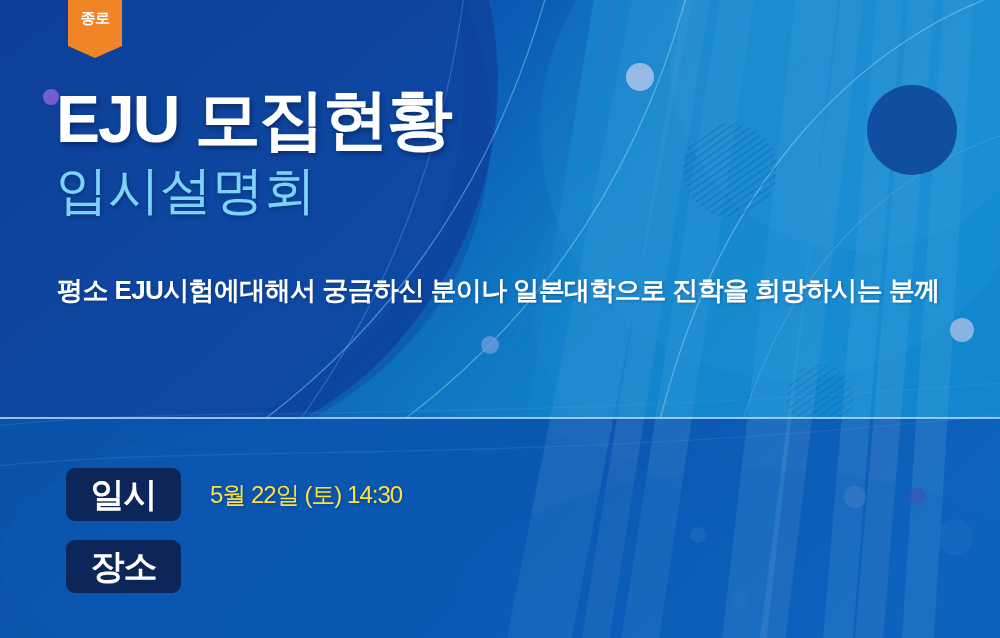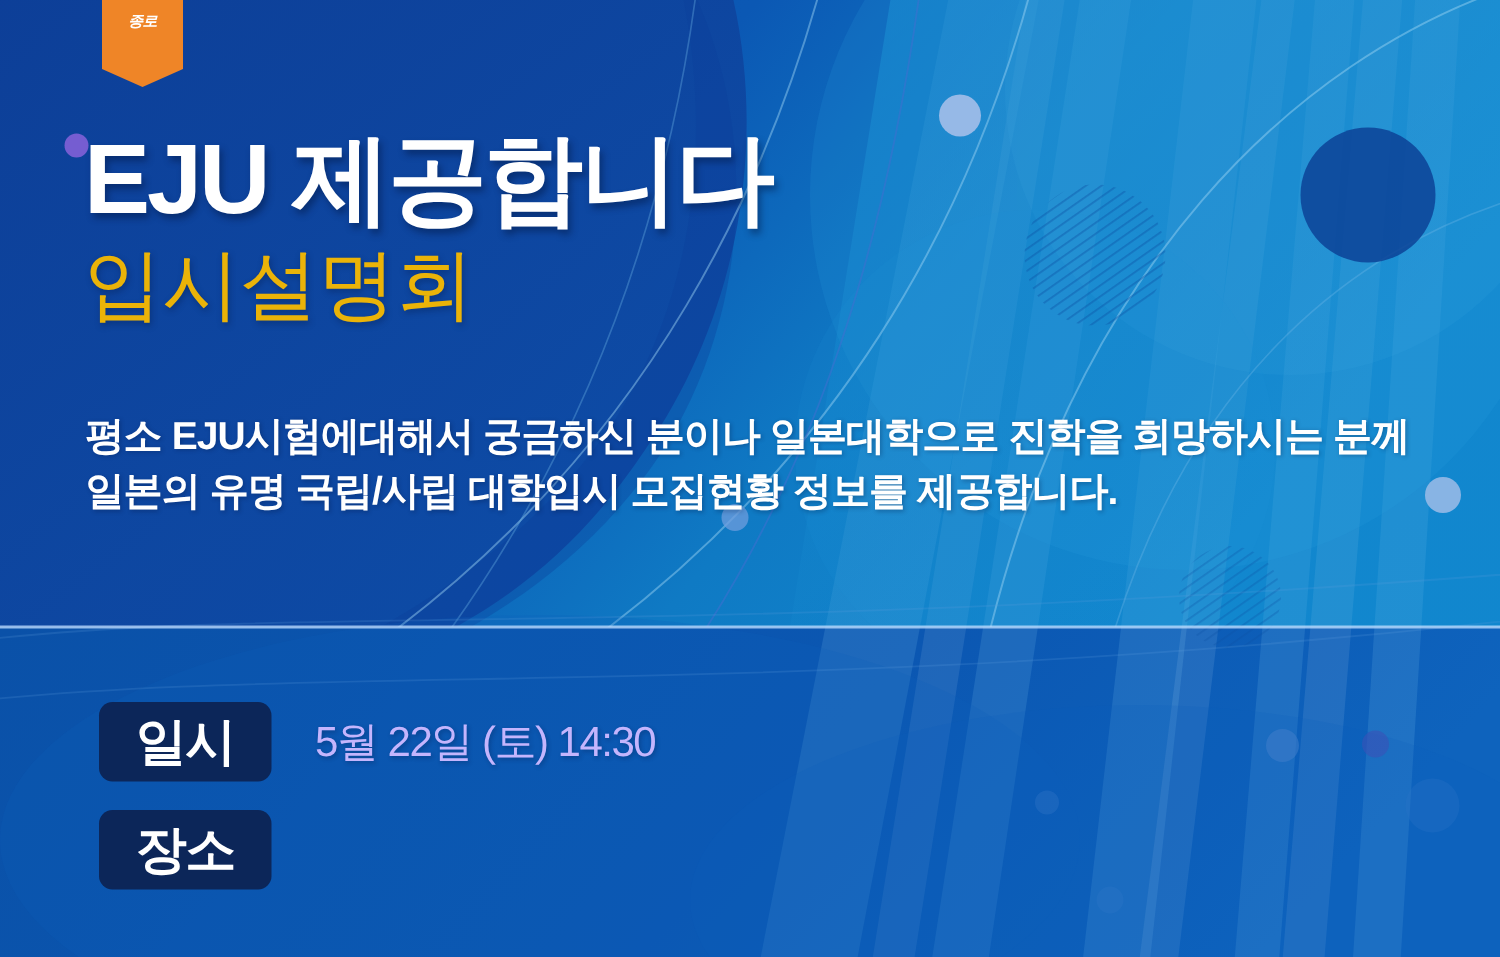--- a/index.html
+++ b/index.html
@@ -33,41 +33,40 @@
     position:absolute; inset:0;
     background:#ef8527;
     -webkit-clip-path: polygon(0 0, 100% 0, 100% 80%, 50% 100%, 0 80%);
     clip-path: polygon(0 0, 100% 0, 100% 80%, 50% 100%, 0 80%);
   }
   .ribbon .rib-label {
     position:absolute;
     top:12px; left:0; right:0;
     text-align:center;
     color:#ffffff;
-    font-size:10px;
+    font-size:15px;
     font-weight:700;
     letter-spacing:-0.5px;
     line-height:1;
-    font-style:italic;
   }
 
   
   .hero { position:absolute; left:56px; top:86px; z-index:15; }
 
   .title-main {
     color:#ffffff;
     font-size:66px;
     font-weight:700;
     letter-spacing:-2px;
     line-height:1.02;
     text-shadow: 2px 3px 5px rgba(0,20,60,0.45);
     white-space:nowrap;
   }
   .title-sub {
-    color:#eab308;
+    color:#7dd3fc;
     font-size:52px;
     font-weight:300;
     letter-spacing:0px;
     line-height:1.15;
     margin-top:8px;
     text-shadow: 1px 2px 4px rgba(0,20,60,0.35);
     white-space:nowrap;
   }
 
   .desc {
@@ -110,22 +109,22 @@
     align-items:center;
     justify-content:center;
     color:#ffffff;
     font-size:34px;
     font-weight:700;
     letter-spacing:-1px;
     flex:none;
   }
   .info-value {
     margin-left:29px;
-    color:#c4b5fd;
-    font-size:28px;
+    color:#fde047;
+    font-size:24px;
     font-weight:500;
     letter-spacing:-1px;
     line-height:1;
     white-space:nowrap;
     text-shadow: 1px 1px 3px rgba(0,20,60,0.3);
   }
 </style>
 </head>
 <body>
 
@@ -246,27 +245,26 @@
       </g>
     </svg>
   </div>
 
   <div class="ribbon">
     <div class="rib-shape"></div>
     <div class="rib-label">종로</div>
   </div>
 
   <div class="hero">
-    <div class="title-main">EJU 제공합니다</div>
+    <div class="title-main">EJU 모집현황</div>
     <div class="title-sub">입시설명회</div>
   </div>
 
   <div class="desc">
     <span class="line">평소 EJU시험에대해서 궁금하신 분이나 일본대학으로 진학을 희망하시는 분께</span>
-    <span class="line">일본의 유명 국립/사립 대학입시 모집현황 정보를 제공합니다.</span>
   </div>
 
   <div class="divider"></div>
 
   <div class="info">
     <div class="info-row">
       <div class="info-badge">일시</div>
       <div class="info-value">5월 22일 (토) 14:30</div>
     </div>
     <div class="info-row">

